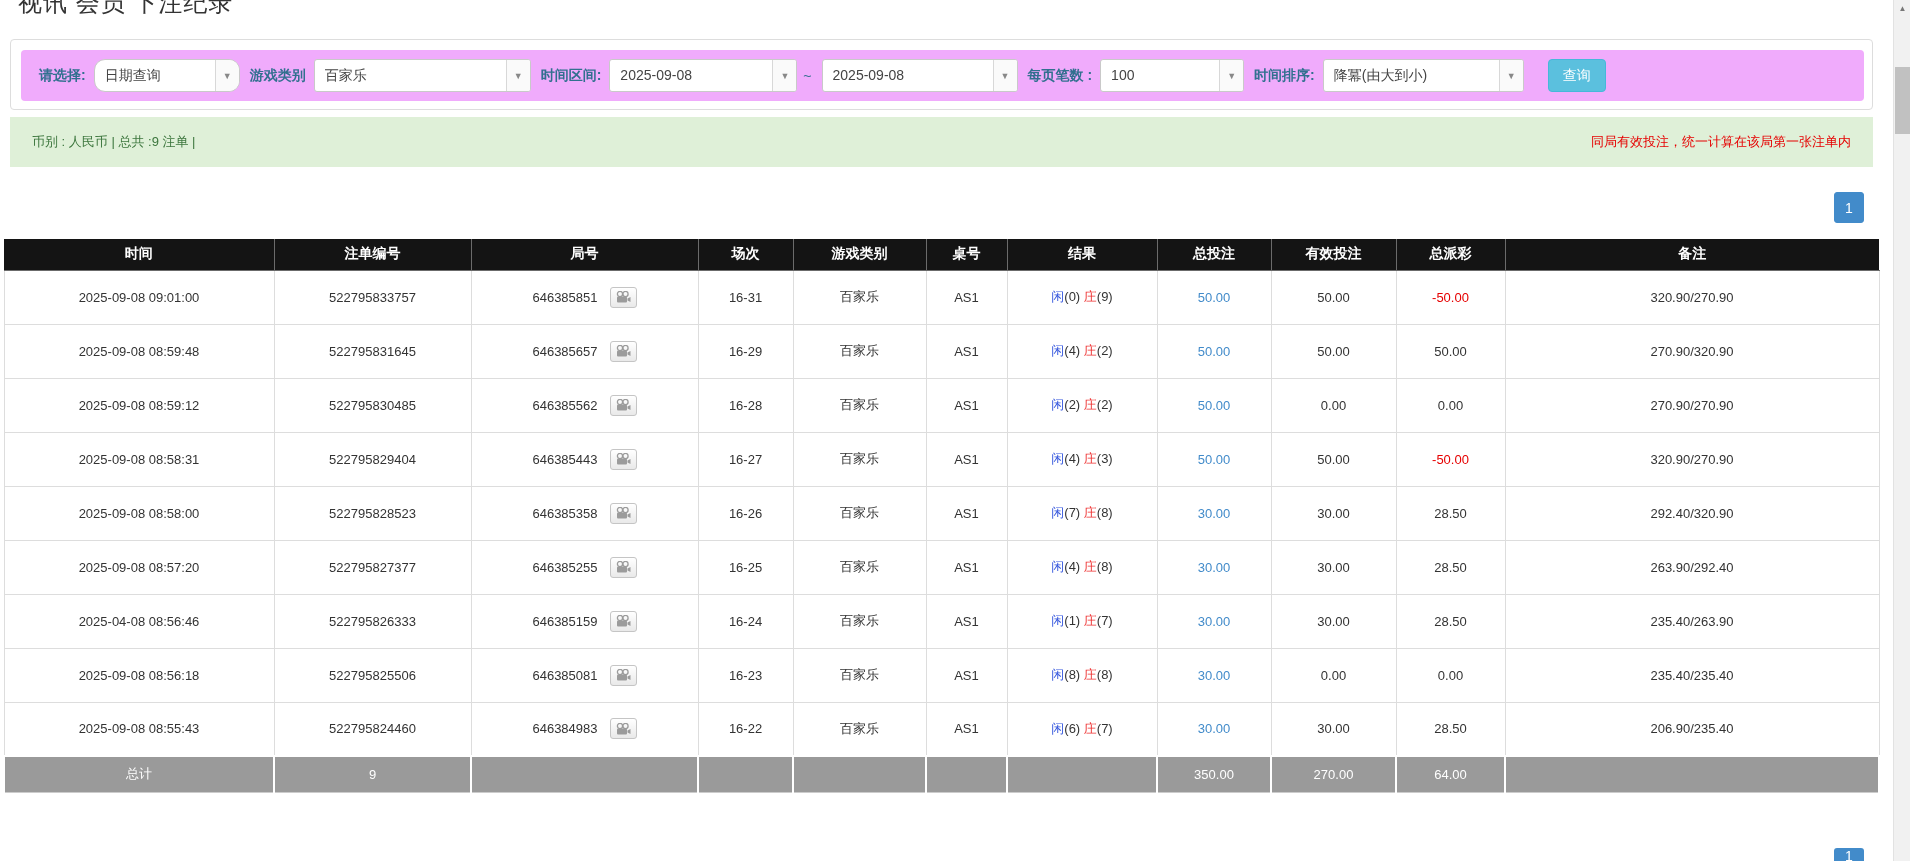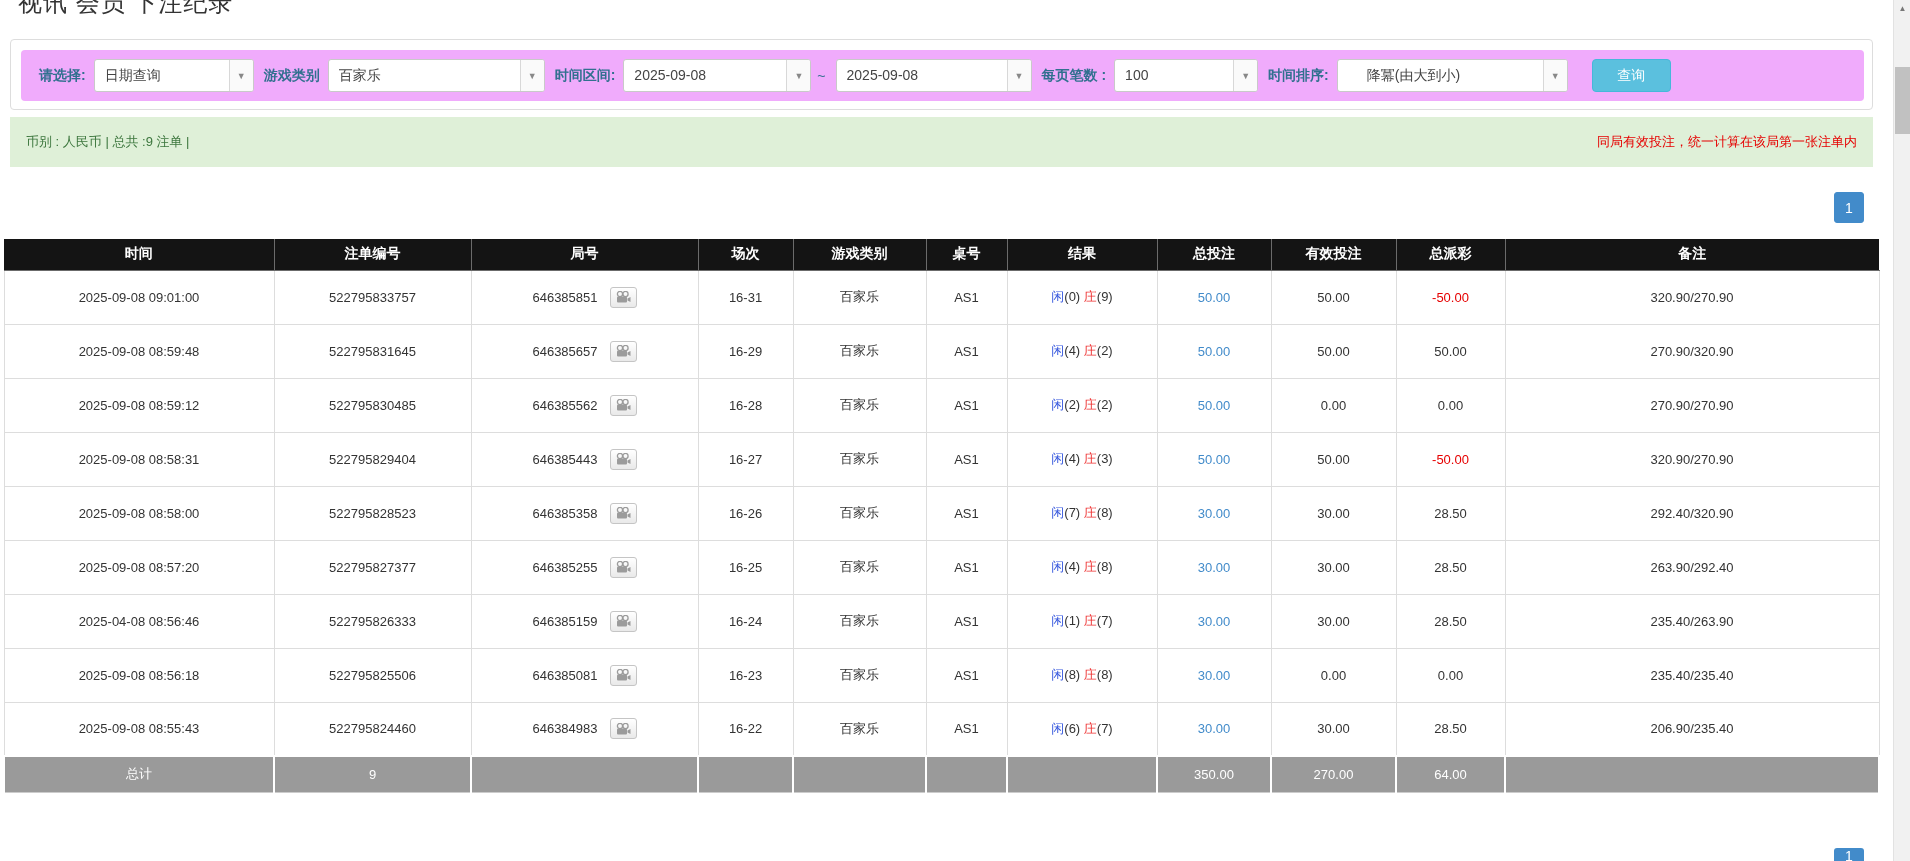--- a/index.html
+++ b/index.html
@@ -15,27 +15,27 @@
   .filter-bar { position:absolute; left:10px; top:10px; width:1843px; height:51px;
     background:#f0abfc; border-radius:4px; display:flex; align-items:center; padding:0 18px; }
   .f-label { color:#31708f; font-weight:bold; font-size:14px; white-space:nowrap; }
   .combo { display:flex; height:33px; background:#fff; border:1px solid #c9c9c9;
     border-radius:3px; overflow:hidden; margin:0 10px 0 8px; cursor:pointer; }
   .combo-text { padding:0 10px; line-height:31px; font-size:14px; color:#444;
     flex:1; white-space:nowrap; overflow:hidden; }
   .combo-arrow { width:24px; border-left:1px solid #d8d8d8; background:#fafafa;
     display:flex; align-items:center; justify-content:center; color:#888; font-size:9px; }
   .tilde { color:#31708f; font-size:14px; margin:0 2px 0 -4px; }
-  .query-btn { width:79px; height:33px; margin-left:14px; background:#5bc0de;
+  .query-btn { width:58px; height:33px; margin-left:14px; background:#5bc0de;
     border:1px solid #46b8da; border-radius:4px; color:#fff; font-size:14px; cursor:pointer; }
 
   
   .summary-bar { position:absolute; left:10px; top:117px; width:1863px; height:50px;
     background:#dff0d8; display:flex; justify-content:space-between; align-items:center;
-    padding:0 16px; font-size:13px; }
+    padding:0 22px; font-size:13px; }
   .summary-left { color:#3c763d; }
   .summary-right { color:#e60000;margin-left:47px; }
 
   
   .pager-top { position:absolute; top:192px; right:46px; width:30px; height:31px;
     background:#428bca; border:1px solid #428bca; border-radius:3px; color:#fff;
     font-size:14px; display:flex; align-items:center; justify-content:center; cursor:pointer; }
   .pager-bottom { position:absolute; top:848px; right:46px; width:30px; height:31px;
     background:#428bca; border-radius:3px; color:#fff; font-size:14px;
     display:flex; align-items:flex-start; justify-content:center; cursor:pointer; }
@@ -70,21 +70,21 @@
     background:#c1c1c1; cursor:pointer; }
 </style>
 </head>
 <body>
 
 <h1 class="page-title">视讯 会员 下注纪录</h1>
 
 <div class="filter-panel">
   <div class="filter-bar">
     <span class="f-label">请选择:</span>
-    <div class="combo" style="width:160px;">
+    <div class="combo" style="width:146px;border-radius:11px;">
       <span class="combo-text">日期查询</span>
       <span class="combo-arrow">▼</span>
     </div>
     <span class="f-label">游戏类别</span>
     <div class="combo" style="width:217px;">
       <span class="combo-text">百家乐</span>
       <span class="combo-arrow">▼</span>
     </div>
     <span class="f-label">时间区间:</span>
     <div class="combo" style="width:188px;">
@@ -95,21 +95,21 @@
     <div class="combo" style="width:196px;">
       <span class="combo-text">2025-09-08</span>
       <span class="combo-arrow">▼</span>
     </div>
     <span class="f-label">每页笔数 :</span>
     <div class="combo" style="width:144px;">
       <span class="combo-text">100</span>
       <span class="combo-arrow">▼</span>
     </div>
     <span class="f-label">时间排序:</span>
-    <div class="combo" style="width:231px;padding-left:19px;">
+    <div class="combo" style="width:201px;">
       <span class="combo-text">降冪(由大到小)</span>
       <span class="combo-arrow">▼</span>
     </div>
     <button class="query-btn">查询</button>
   </div>
 </div>
 
 <div class="summary-bar">
   <span class="summary-left">币别 : 人民币 | 总共 :9 注单 |</span>
   <span class="summary-right">同局有效投注，统一计算在该局第一张注单内</span>

